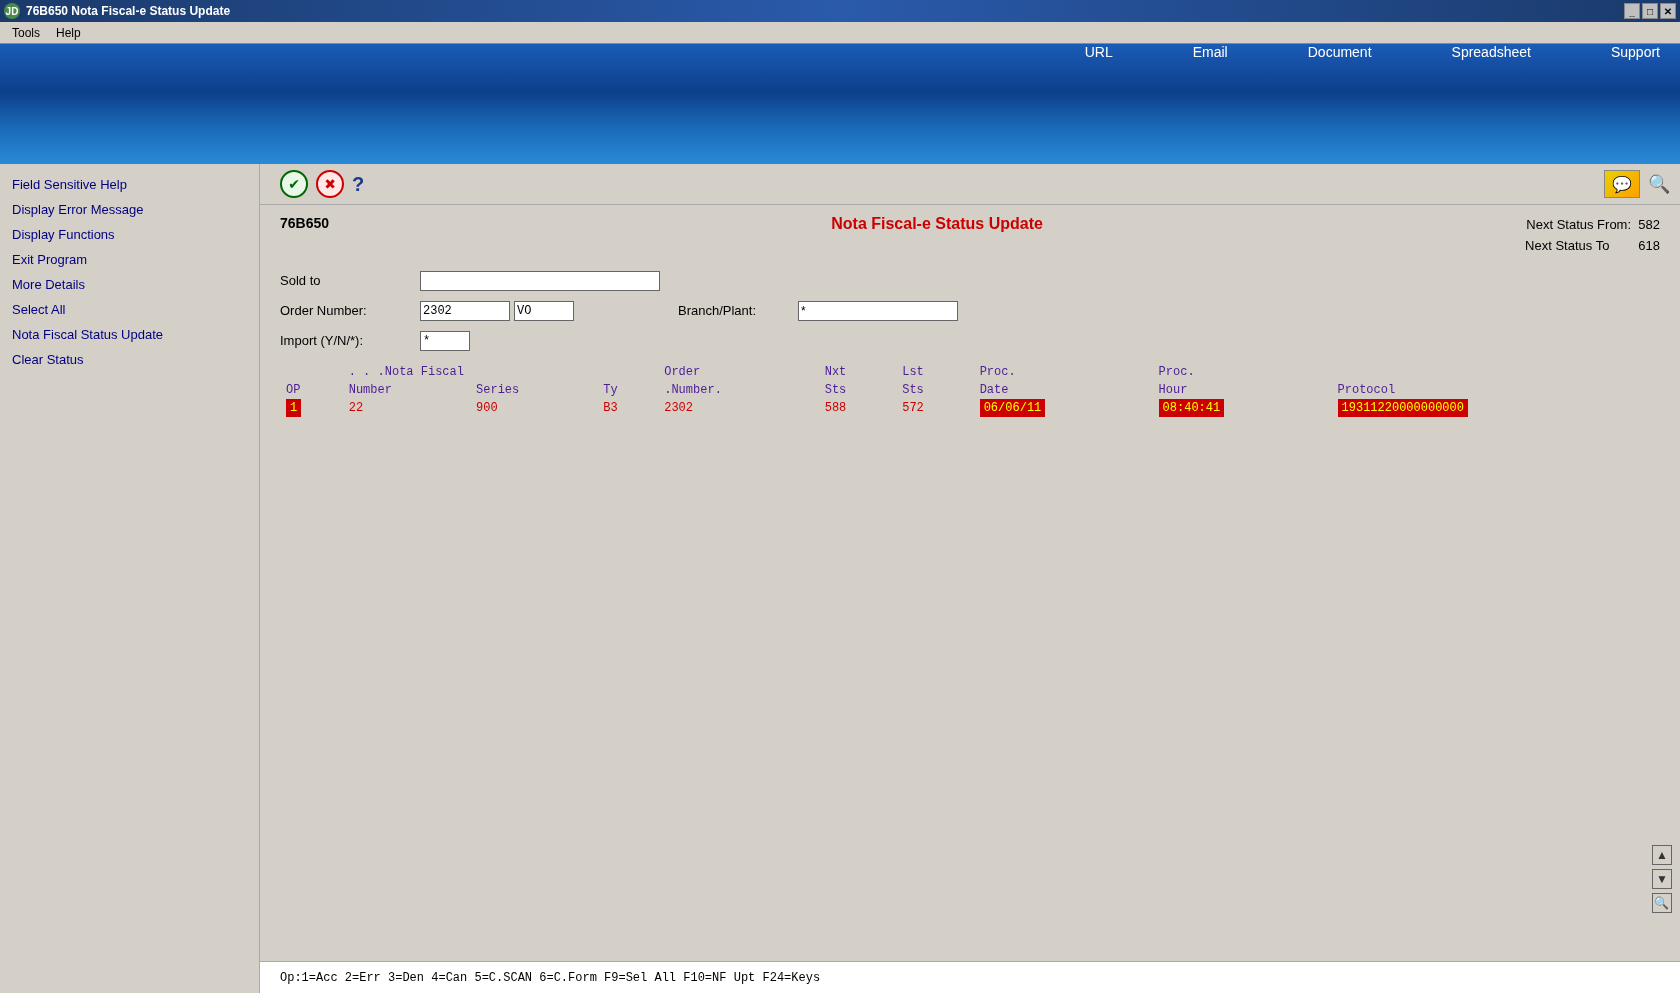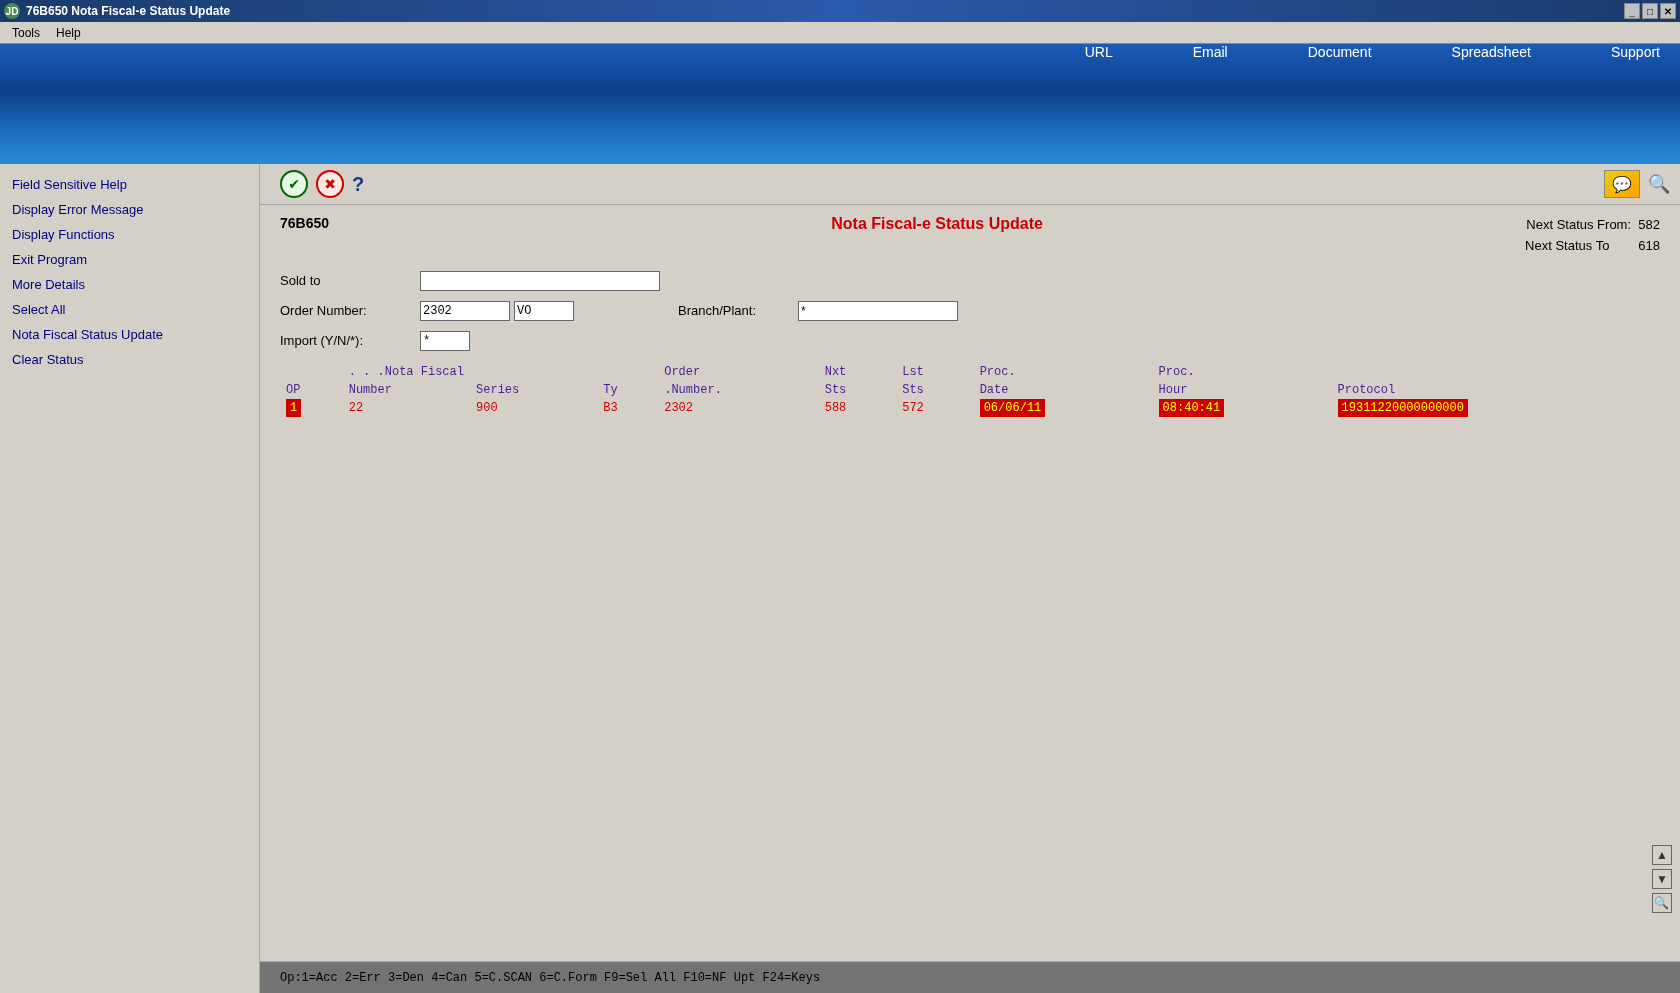--- a/index.html
+++ b/index.html
@@ -224,21 +224,21 @@
       display: flex; align-items: center; justify-content: center;
       cursor: pointer; font-size: 12px; color: #333;
     }
 
     
     .status-bar {
       position: absolute;
       bottom: 0;
       left: 0; right: 0;
       height: 32px;
-      background: #737373;
+      background: #ffffff;
       border-top: 1px solid #aaa;
       display: flex;
       align-items: center;
       padding: 8px 20px;
       font-size: 12px;
       font-family: 'Courier New', monospace;
       color: #000;
     }
 
     .nota-fiscal-fields { display: flex; align-items: center; gap: 4px; }

